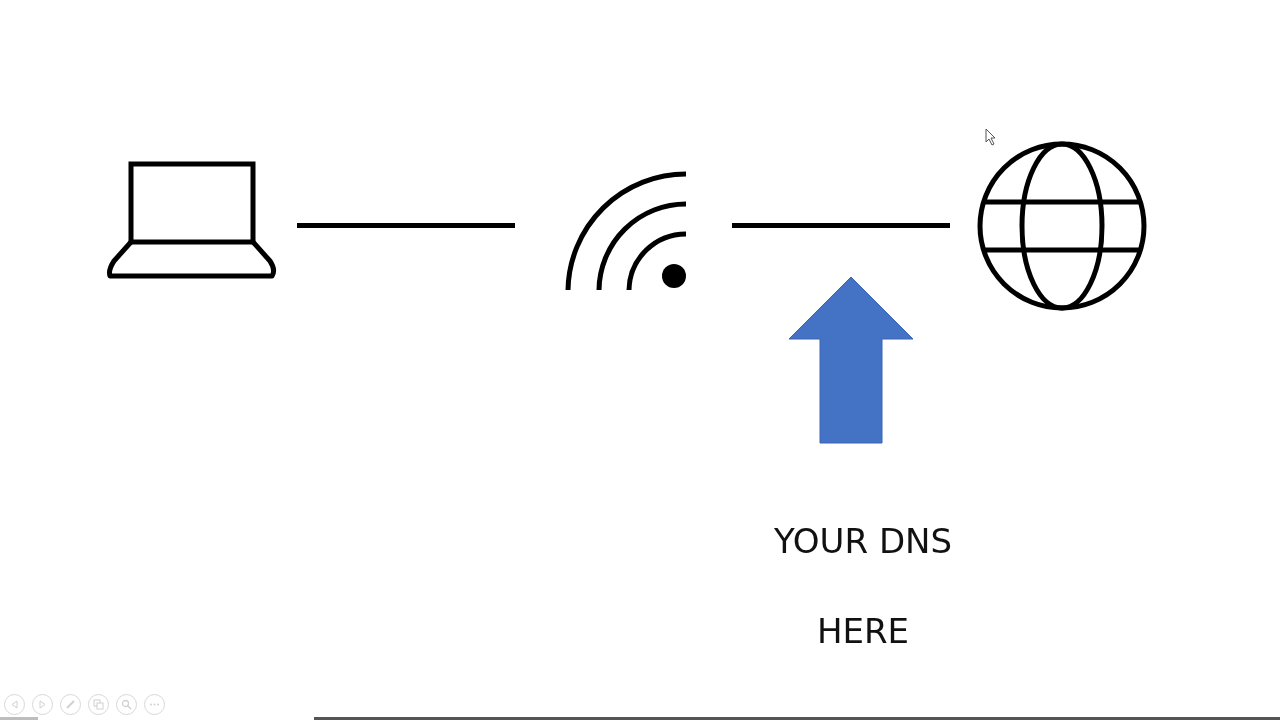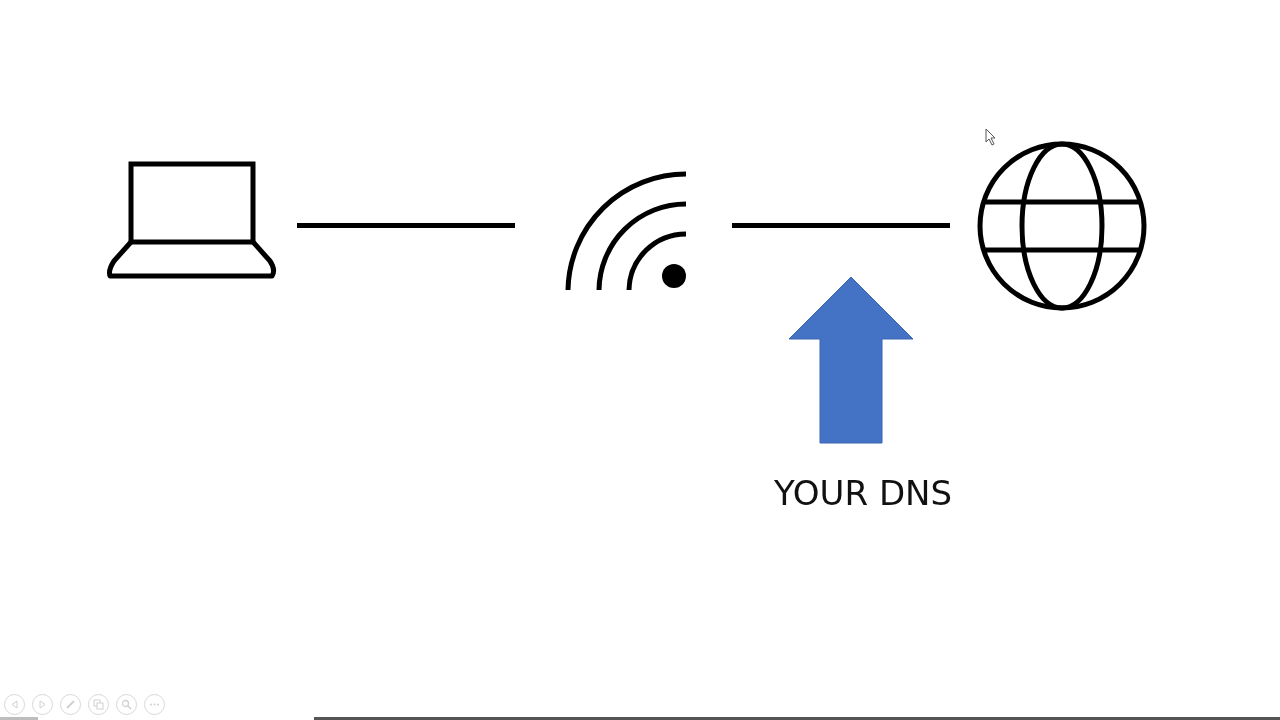--- a/index.html
+++ b/index.html
@@ -8,21 +8,21 @@
       background: #ffffff;
       font-family: "Liberation Sans", sans-serif;
     }
     .abs { position: absolute; }
     .line { position: absolute; height: 5px; background: #000; }
     .caption {
       position: absolute; left: 740px; top: 472px; width: 246px;
       text-align: center; font-family: "DejaVu Sans", sans-serif;
       font-size: 34px; line-height: 42px; color: #111; letter-spacing: 0px;
     }
-    .caption div { white-space: nowrap; }
+    .caption div { white-space: nowrap; margin-top: 48px; }
     .controls { position: absolute; left: 4px; top: 694px; display: flex; gap: 7px; }
     .ctrl {
       width: 21px; height: 21px; border-radius: 50%; border: 1px solid #d8d8d8;
       box-sizing: border-box; display: flex; align-items: center; justify-content: center;
     }
     .bottom-bar-left { position: absolute; left: 0; top: 717px; width: 38px; height: 3px; background: #bdbdbd; }
     .bottom-bar { position: absolute; left: 314px; top: 717px; width: 966px; height: 3px; background: #555; }
   </style>
 </head>
 <body>
@@ -53,20 +53,21 @@
 <svg class="abs" style="left:985px;top:128px" width="12" height="18" viewBox="0 0 12 18">
   <path d="M1 1 L1 14 L4 11 L7 17 L9 16 L6 10 L10 10 Z" fill="#fff" stroke="#555" stroke-width="1"></path>
 </svg>
 
 <svg class="abs" style="left:788px;top:276px" width="128" height="170" viewBox="0 0 128 170">
   <polygon points="63,1 125,63 94,63 94,167 32,167 32,63 1,63" fill="#4472C4" stroke="#3a64b0" stroke-width="1"></polygon>
 </svg>
 
 <div class="caption">
   <div>YOUR DNS</div>
+  <div>HERE</div>
 </div>
 
 <div class="controls">
   <div class="ctrl">
     <svg width="9" height="9" viewBox="0 0 9 9">
         <polygon points="7,1 2,4.5 7,8" fill="none" stroke="#d0d0d0" stroke-width="1"></polygon>
       </svg>
   </div>
   <div class="ctrl">
     <svg width="9" height="9" viewBox="0 0 9 9">

